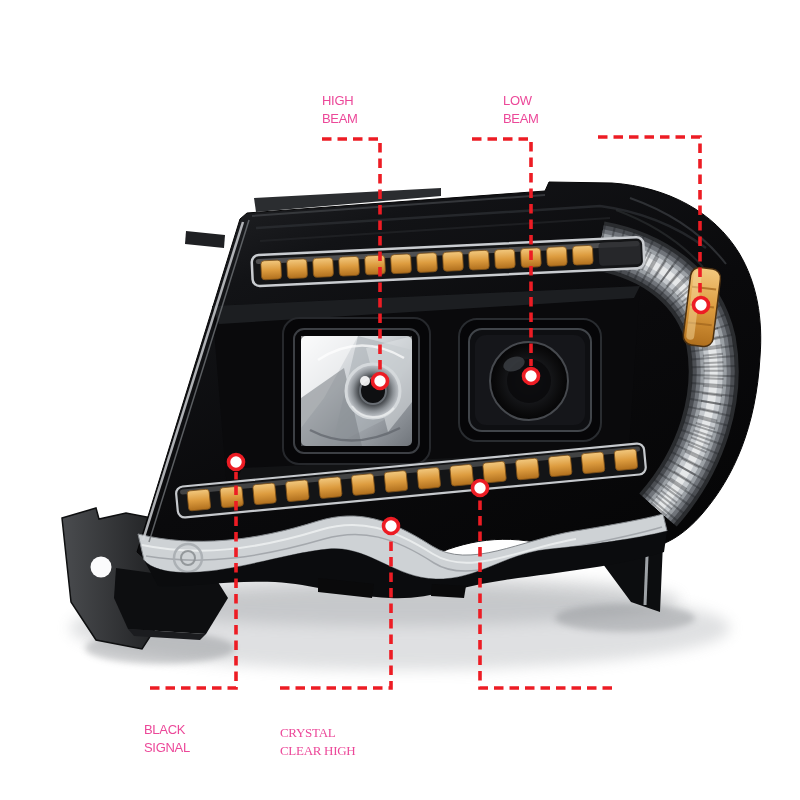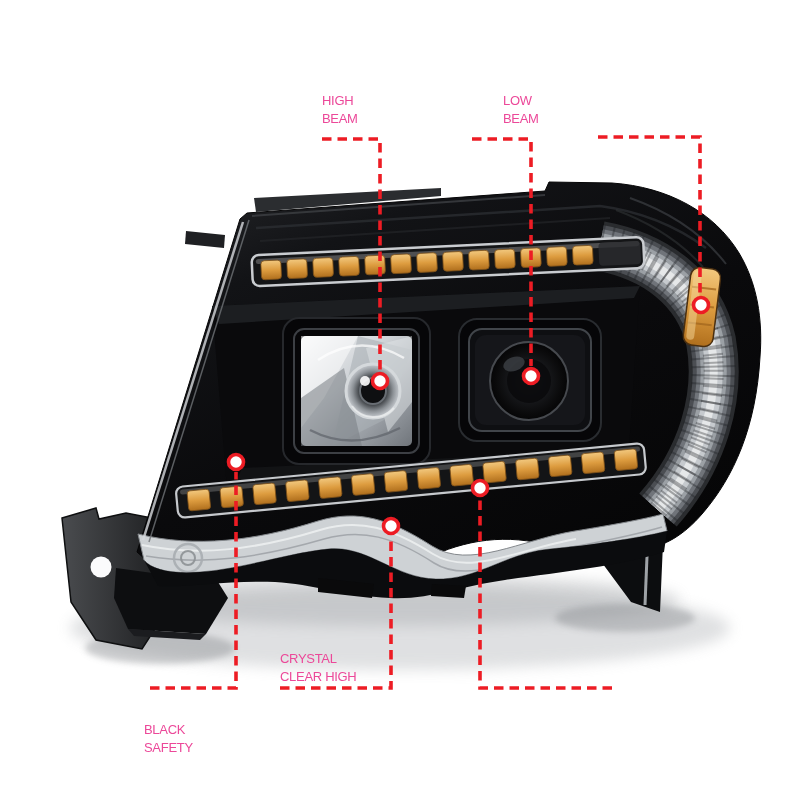--- a/index.html
+++ b/index.html
@@ -9,21 +9,21 @@
   }
   .stage svg{position:absolute;left:0;top:0;}
   .label{
     position:absolute;color:#ec4899;font-size:13px;line-height:18px;
     letter-spacing:-0.3px;white-space:nowrap;font-weight:400;
   }
   .lbl-high-beam{left:322px;top:92px;}
   .lbl-low-beam{left:492px;top:92px;margin-left:11px;}
   .lbl-safety-reflector{left:598px;top:89px;}
   .lbl-black-housing{left:144px;top:691px;margin-top:30px;}
-  .lbl-crystal-clear-lens{left:280px;top:650px;}
+  .lbl-crystal-clear-lens{left:280px;top:724px;font-family:Liberation Serif, serif;}
   .lbl-running{right:193px;top:691px;text-align:right;}
 </style>
 </head>
 <body>
 
 <div class="stage">
 
   <svg width="800" height="800" viewBox="0 0 800 800">
     <defs>
       <linearGradient id="gBody" x1="0" y1="0" x2="0.7" y2="1">
@@ -243,21 +243,21 @@
   </div>
 
   <div class="label lbl-low-beam">
     <div>LOW</div>
     <div>BEAM</div>
   </div>
 
 
   <div class="label lbl-black-housing">
     <div>BLACK</div>
-    <div>SAFETY</div>
+    <div>SIGNAL</div>
   </div>
 
   <div class="label lbl-crystal-clear-lens">
     <div>CRYSTAL</div>
     <div>CLEAR HIGH</div>
   </div>
 
 
 </div>
 

